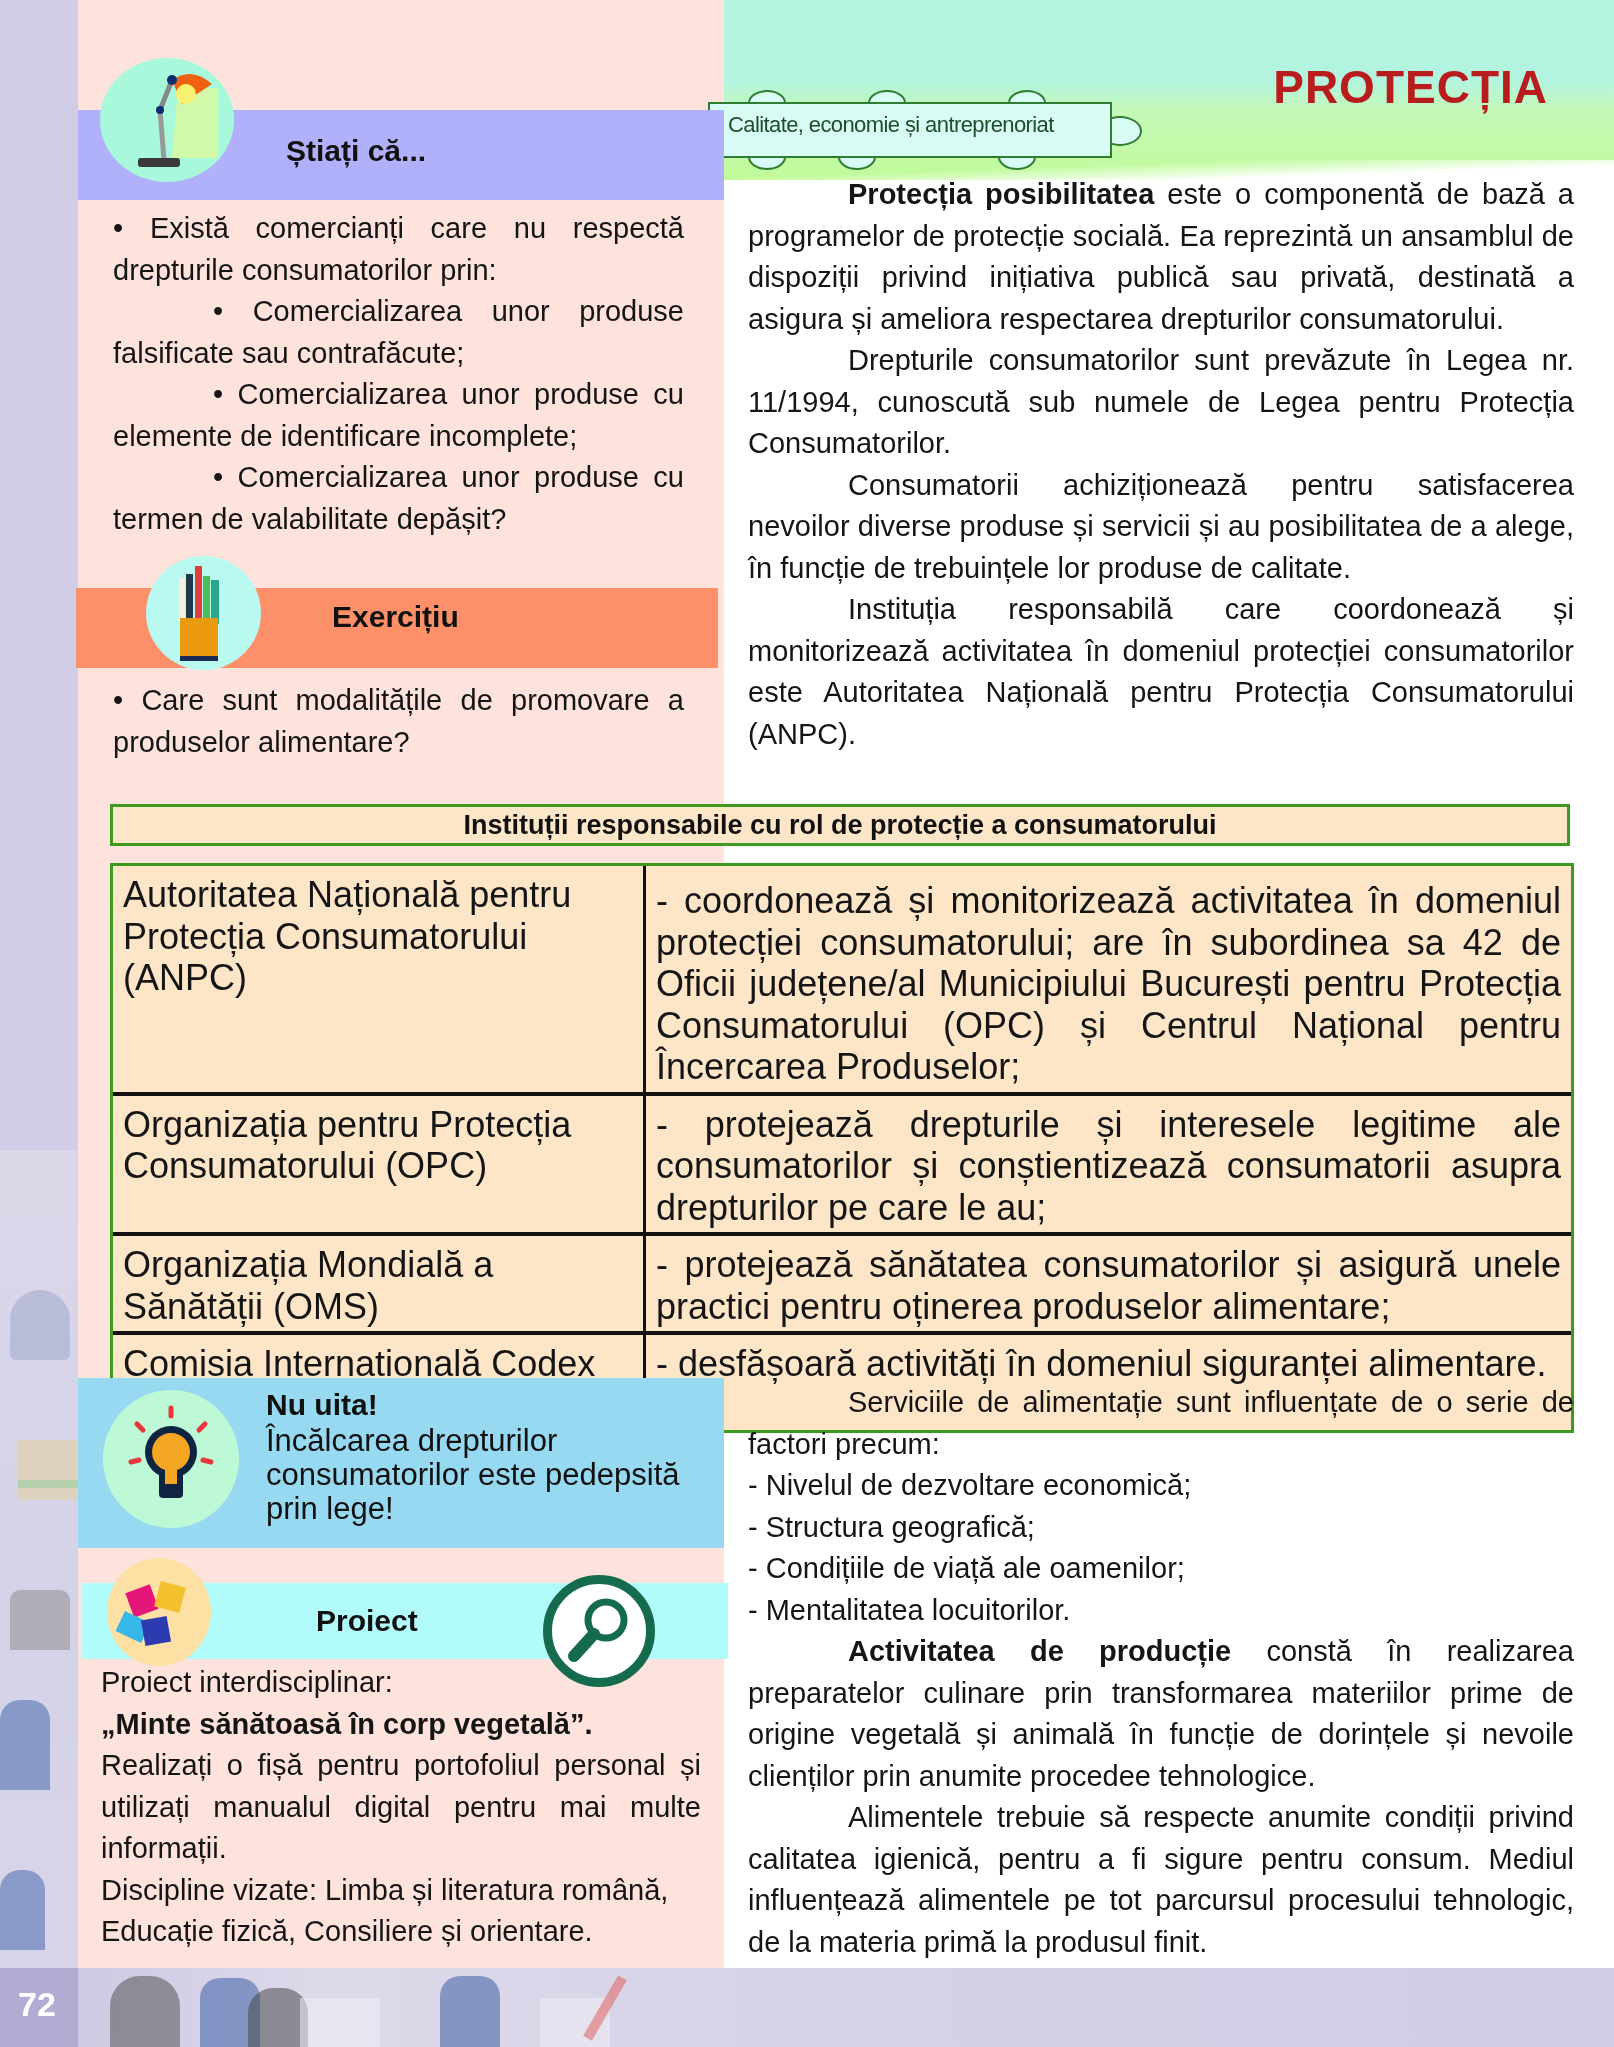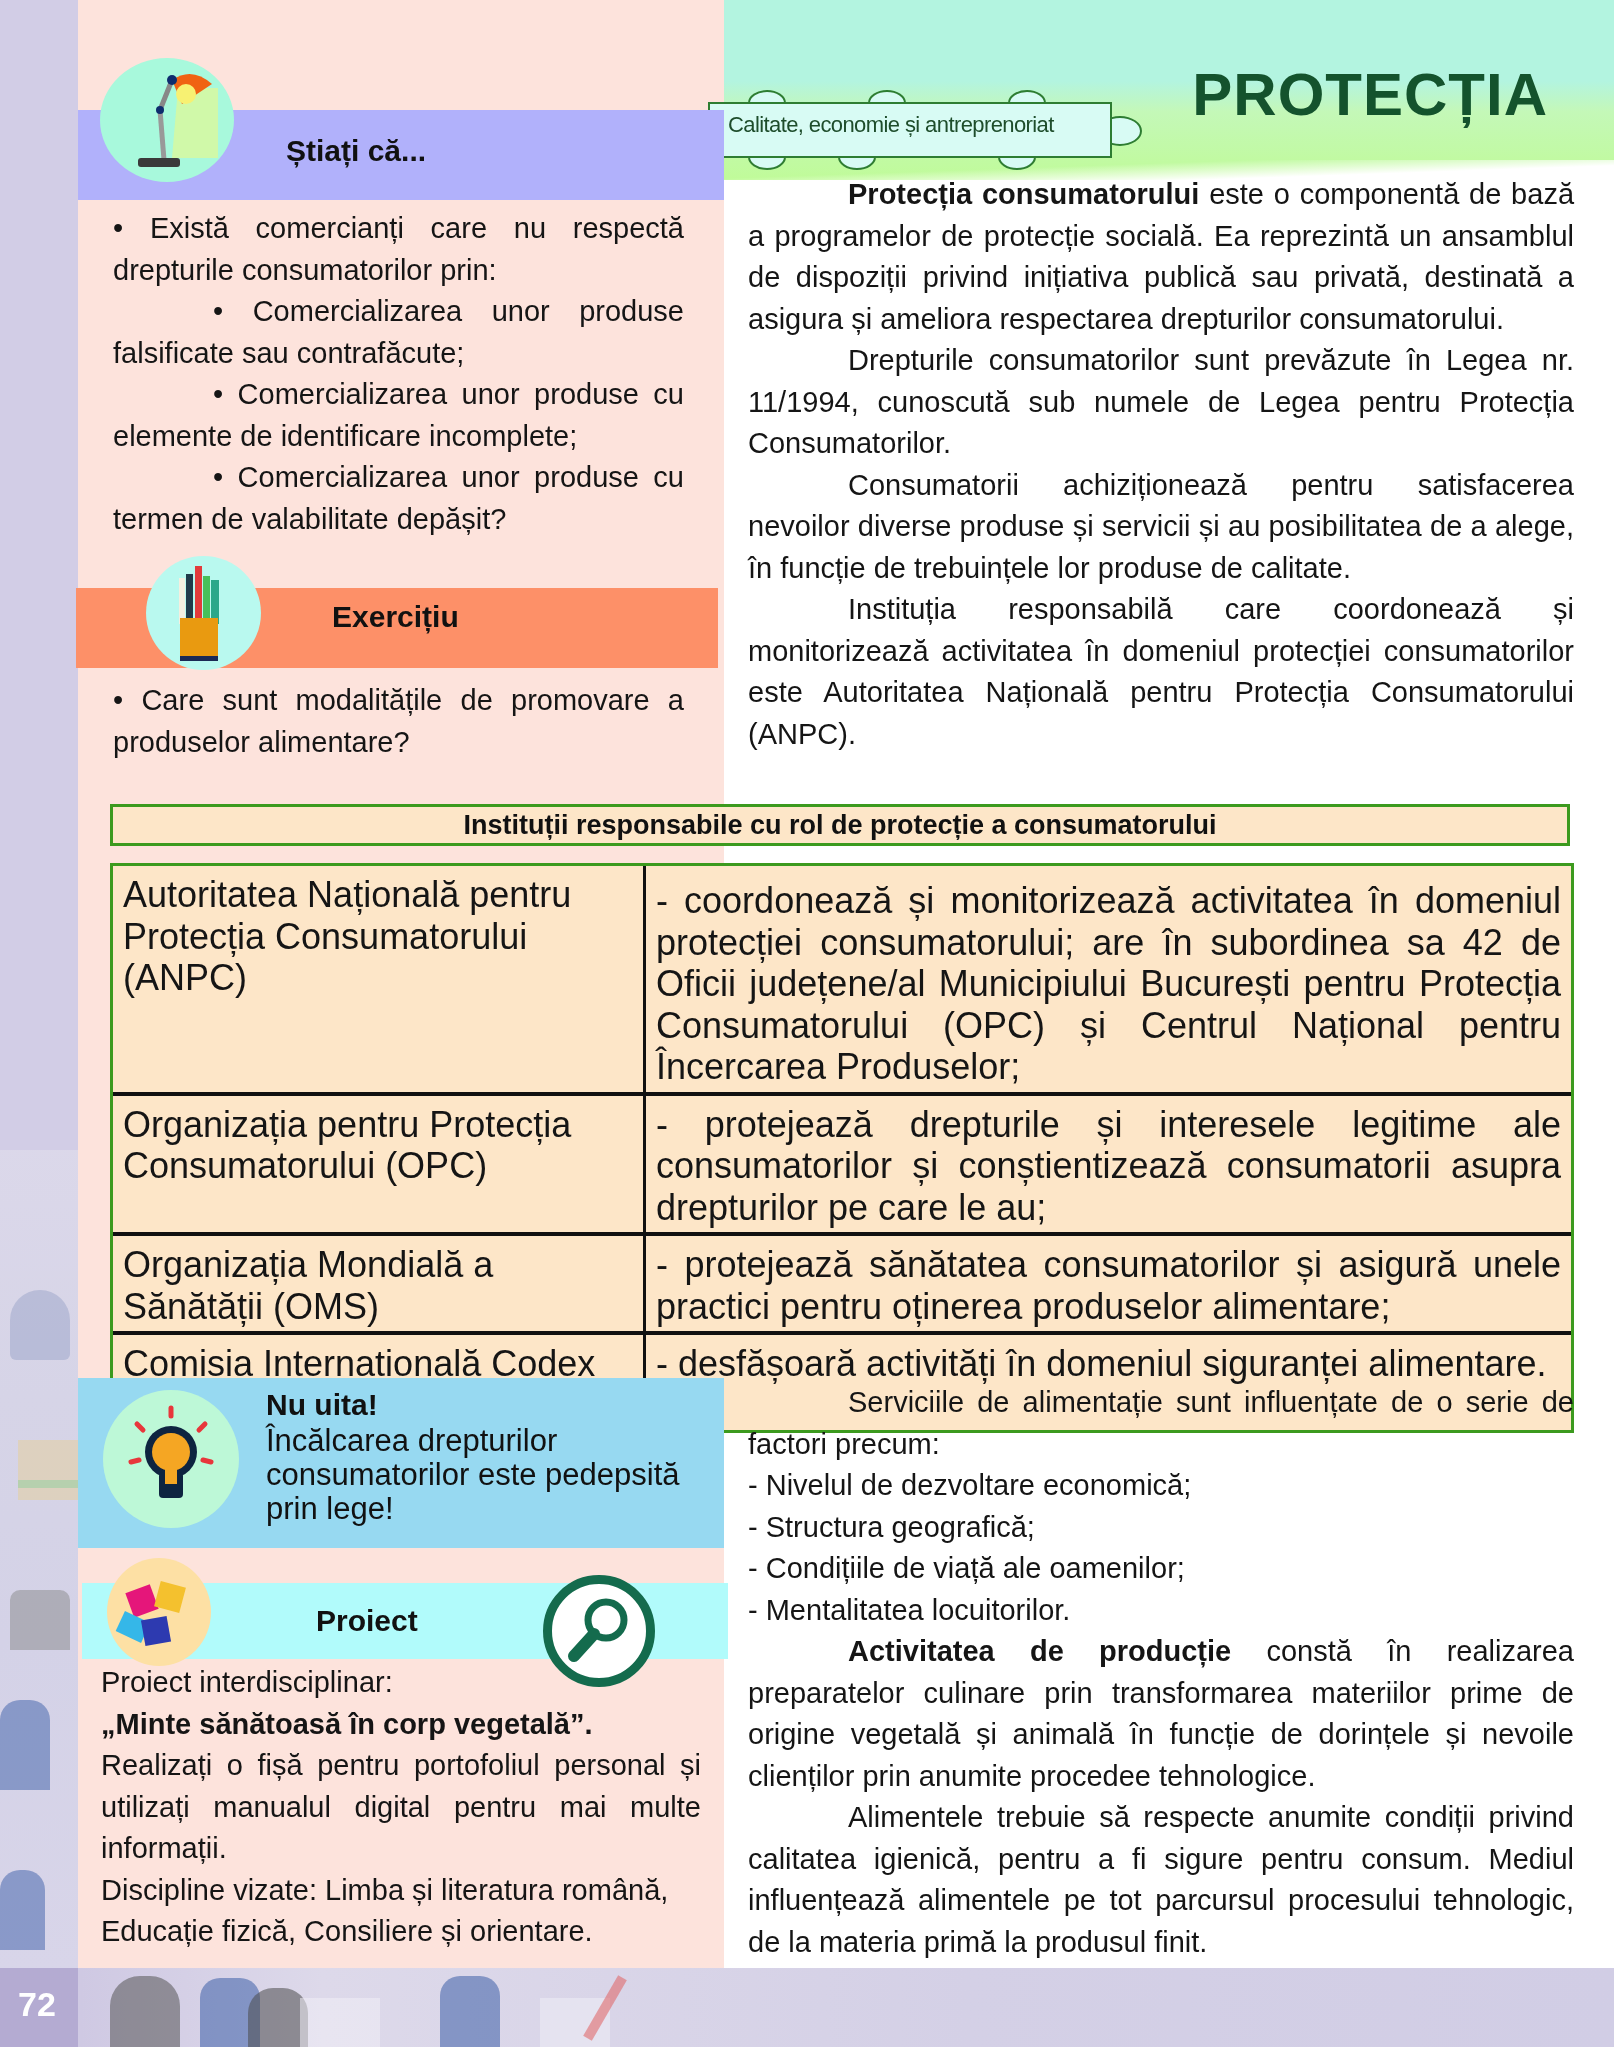--- a/index.html
+++ b/index.html
@@ -10,21 +10,21 @@
   #left-strip { left:0; top:0; width:78px; height:2047px; background:#d2cde6; }
   #left-strip-art { left:0; top:1150px; width:78px; height:820px;
      background:linear-gradient(180deg,#dcd9ea 0%,#d7d5e8 30%,#d5d3e8 60%,#d9d6ea 100%); opacity:.9; }
   
   #left-col { left:78px; top:0; width:646px; height:1968px; background:#fde3dc; }
   
   #header-band { left:724px; top:0; width:890px; height:180px;
      background:linear-gradient(180deg,#b3f4e0 0%,#b3f4e0 45%,#c4f8b8 62%,#c0fb99 100%); }
   #header-band-white { left:724px; top:160px; width:890px; height:30px;
      background:linear-gradient(178deg, rgba(255,255,255,0) 0%, rgba(255,255,255,0) 30%, #ffffff 60%); }
-  .title-main { right:66px; top:60px; font-size:60px; font-weight:bold; color:#14532d; letter-spacing:1px; }
+  .title-main { right:66px; top:60px; font-size:46px; font-weight:bold; color:#b91c1c; letter-spacing:1px; }
   
   #puzzle { left:668px; top:92px; width:500px; height:82px; }
   #puzzle .piece { position:absolute; left:40px; top:10px; width:400px; height:52px; background:#d8fbf4;
        border:2.5px solid #2e7d32; }
   #puzzle .knob { position:absolute; width:40px; height:26px; background:#d8fbf4; border:2.5px solid #2e7d32; border-radius:50%; }
   #puzzle .lbl { position:absolute; left:60px; top:20px; font-size:22px; color:#1e4d2b; letter-spacing:-0.6px; white-space:nowrap; }
   
   .sec-band { position:absolute; left:78px; width:646px; }
   .sec-title { position:absolute; font-size:30px; font-weight:bold; color:#111; }
   .circle { position:absolute; border-radius:50%; }
@@ -114,21 +114,21 @@
     <rect x="65" y="24" width="8" height="44" fill="#2aa78a"></rect>
     <rect x="33" y="22" width="6" height="46" fill="#f4efe0"></rect>
     <rect x="34" y="62" width="38" height="42" fill="#e99a10"></rect>
     <rect x="34" y="100" width="38" height="5" fill="#1a2a55"></rect>
   </svg>
 </div>
 <div class="sec-title" style="left:332px;top:600px;">Exercițiu</div>
 <div class="txt" style="left:113px;top:680px;width:571px;">• Care sunt modalitățile de promovare a produselor alimentare?</div>
 
 <div class="txt" style="left:748px;top:174px;width:826px;">
-  <p class="indent"><b>Protecția consumatorului</b><span> este o componentă de bază a programelor de protecție socială. Ea reprezintă un ansamblul de dispoziții privind inițiativa publică sau privată, destinată a asigura și ameliora respectarea drepturilor consumatorului.</span></p>
+  <p class="indent"><b>Protecția posibilitatea</b><span> este o componentă de bază a programelor de protecție socială. Ea reprezintă un ansamblul de dispoziții privind inițiativa publică sau privată, destinată a asigura și ameliora respectarea drepturilor consumatorului.</span></p>
   <p class="indent">Drepturile consumatorilor sunt prevăzute în Legea nr. 11/1994, cunoscută sub numele de Legea pentru Protecția Consumatorilor.</p>
   <p class="indent">Consumatorii achiziționează pentru satisfacerea nevoilor diverse produse și servicii și au posibilitatea de a alege, în funcție de trebuințele lor produse de calitate.</p>
   <p class="indent">Instituția responsabilă care coordonează și monitorizează activitatea în domeniul protecției consumatorilor este Autoritatea Națională pentru Protecția Consumatorului (ANPC).</p>
 </div>
 
 <div class="abs" style="left:78px;top:796px;width:1536px;height:568px;background:#fde6c8;opacity:0;"></div>
 <div id="tbl-head" class="abs">Instituții responsabile cu rol de protecție a consumatorului</div>
 <div id="tbl-wrap" class="abs">
   <table class="inst">
     <tbody>

